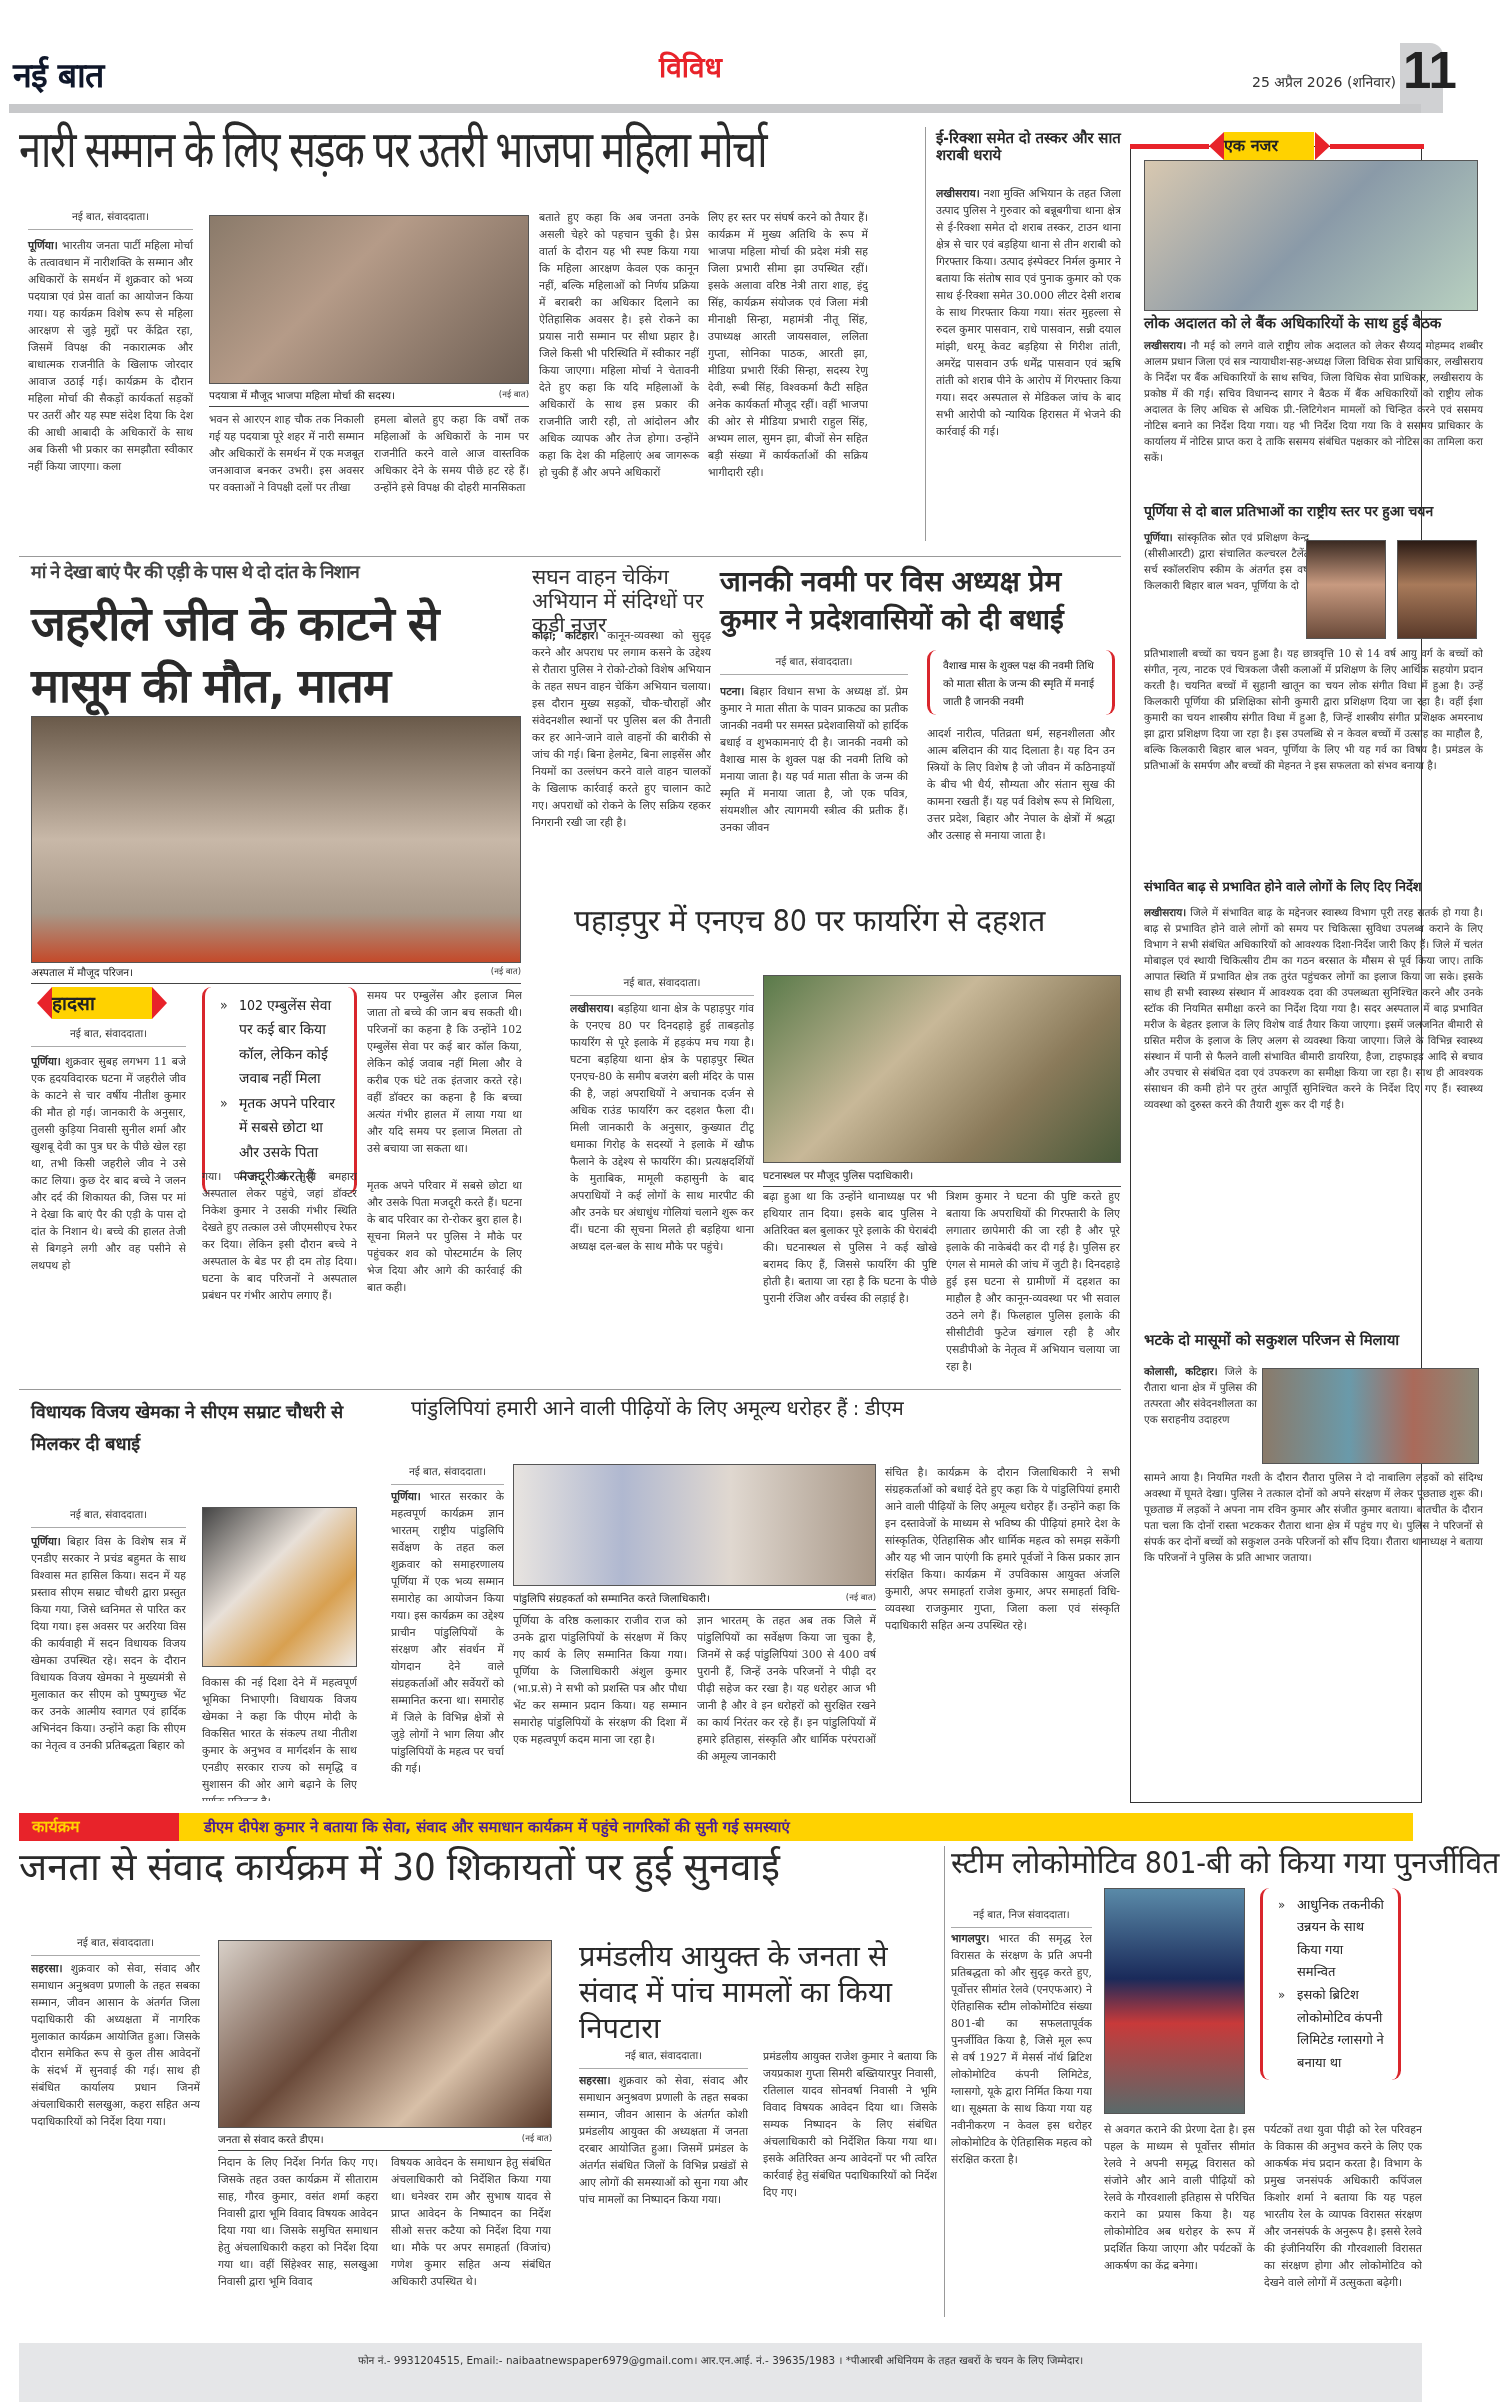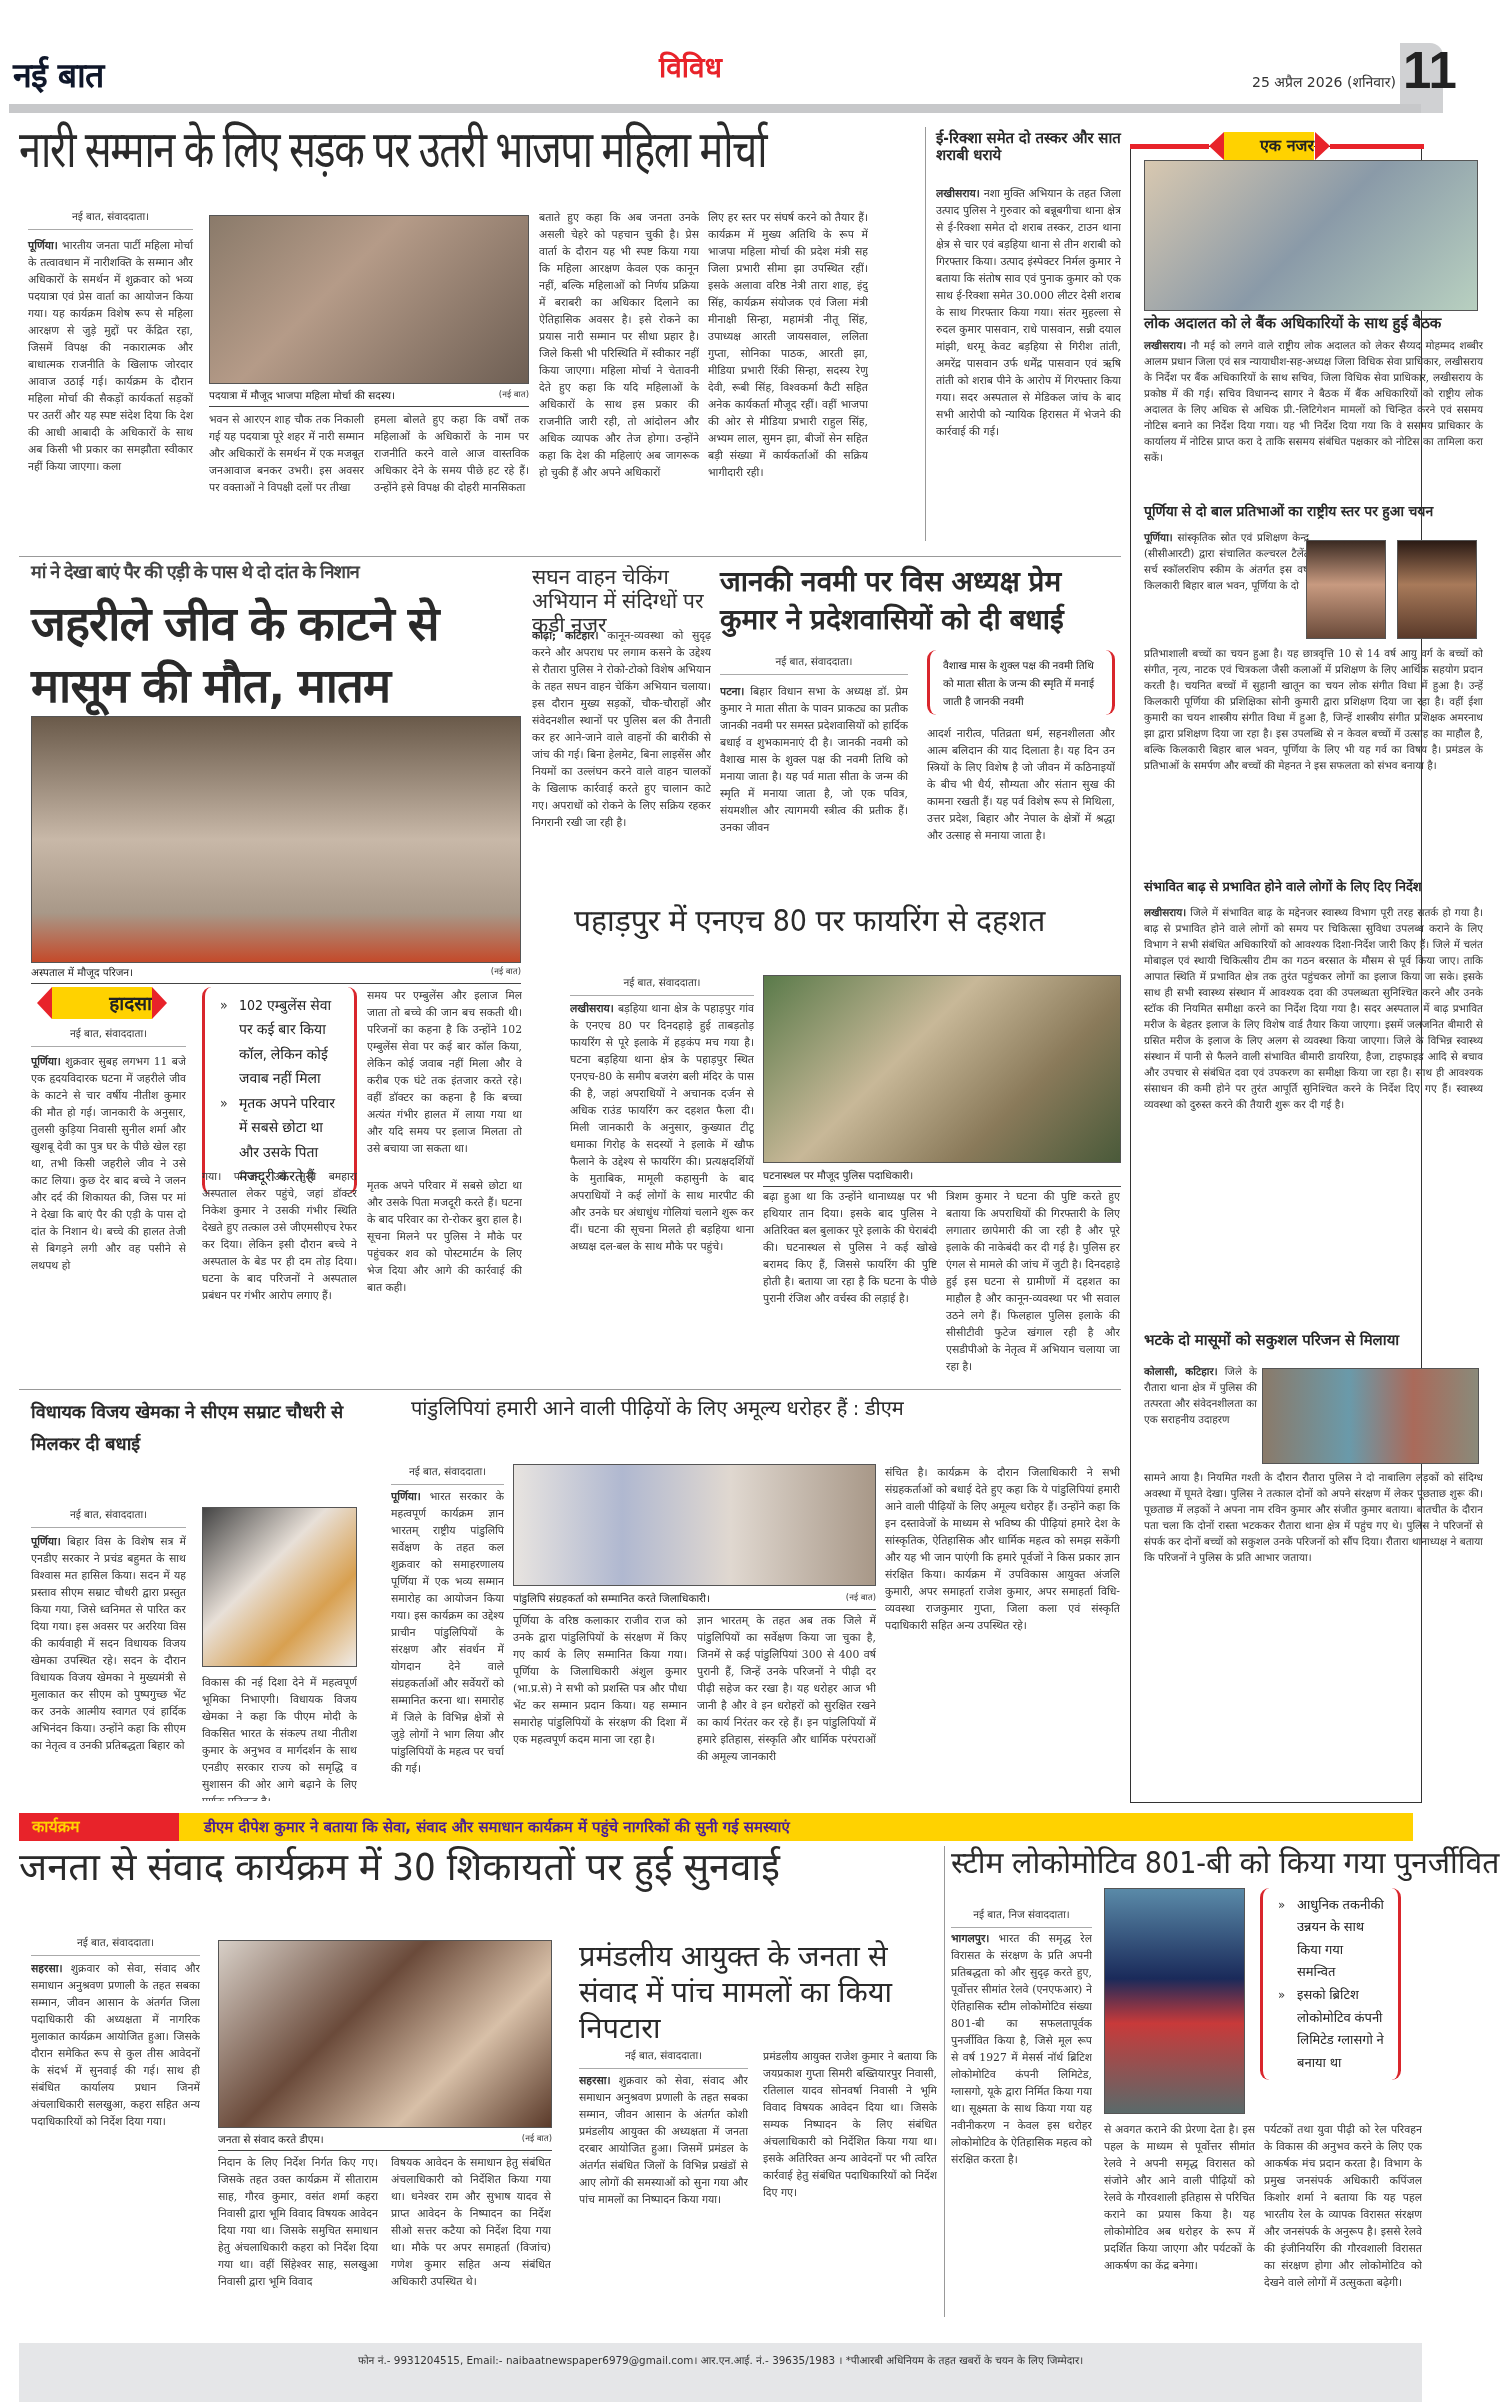--- a/index.html
+++ b/index.html
@@ -17,30 +17,30 @@
 .byline{font-size:10.4px;text-align:center;border-bottom:0.9px solid #aaa;padding-bottom:5.6px;color:#333}
 .body{font-size:10.8px;line-height:17px;color:#333;text-align:justify;font-family:"DejaVu Serif",serif}
 .body b{font-family:"DejaVu Sans",sans-serif}
 .photo{background:linear-gradient(135deg,#8a7a6a,#b59b88 40%,#6e5f54);border:0.9px solid #555}
 .caption{font-size:10.4px;color:#222;border-bottom:0.9px solid #444;padding-bottom:3.8px}
 .credit{font-size:8.5px;color:#333;float:right}
 .vrule{width:0.9px;background:#999}
 .hrule{height:0.9px;background:#999}
 .ek-banner{left:1130px;top:132px;width:282px;height:28px}
 .ek-line{position:absolute;top:12.2px;height:4.7px;background:#e8232a}
-.ek-label{position:absolute;left:94px;top:0;width:90px;height:36px;background:#ffd200;font-weight:bold;font-size:16px;text-align:right;line-height:28px;color:#222}
+.ek-label{position:absolute;left:94px;top:0;width:90px;height:36px;background:#ffd200;font-weight:bold;font-size:16px;text-align:left;line-height:28px;color:#222}
 .arrow-l,.arrow-r{position:absolute;top:0;width:0;height:0;border-top:14px solid transparent;border-bottom:14px solid transparent}
 .arrow-l{left:79px;border-right:15px solid #e8232a}
 .arrow-r{left:185px;border-left:15px solid #e8232a}
 .box-frame{border:1.9px solid #333}
 .pullquote{border-left:3.8px solid #d9262c;border-right:3.8px solid #d9262c;border-radius:9.4px;padding:5.6px 13px;font-size:14px;line-height:24.5px;color:#222;font-family:"DejaVu Sans Condensed","DejaVu Sans",sans-serif}
 .pq-item{position:relative;padding-left:21px}
 .pq-item:before{content:"»";position:absolute;left:1.9px;color:#333}
 .hadsa{width:141px;height:32px}
-.hadsa .lbl{position:absolute;left:21px;top:0;width:100px;height:32px;background:#ffd200;font-weight:bold;font-size:19px;text-align:right;line-height:32px;color:#222}
+.hadsa .lbl{position:absolute;left:21px;top:0;width:100px;height:32px;background:#ffd200;font-weight:bold;font-size:19px;text-align:left;line-height:32px;color:#222}
 .karyakram{left:19px;top:1813px;width:1394px;height:28px;background:#ffd200}
 .karyakram .red{position:absolute;left:0;top:0;width:160px;height:28px;background:#e8232a;color:#ffd200;font-weight:bold;font-size:16px;line-height:28px;padding-left:13px}
 .karyakram .txt{position:absolute;left:185px;top:0;height:28px;line-height:28px;font-size:15px;font-weight:bold;color:#4c1d95}
 .footer{left:19px;top:2343px;width:1403px;height:59px;background:#e5e6e8;text-align:center;font-size:10.4px;color:#333;padding-top:7.5px;line-height:19px}
 </style>
 </head>
 <body>
 
 <div class="abs pagenum-box"></div>
 <div class="abs masthead-bar"></div>

